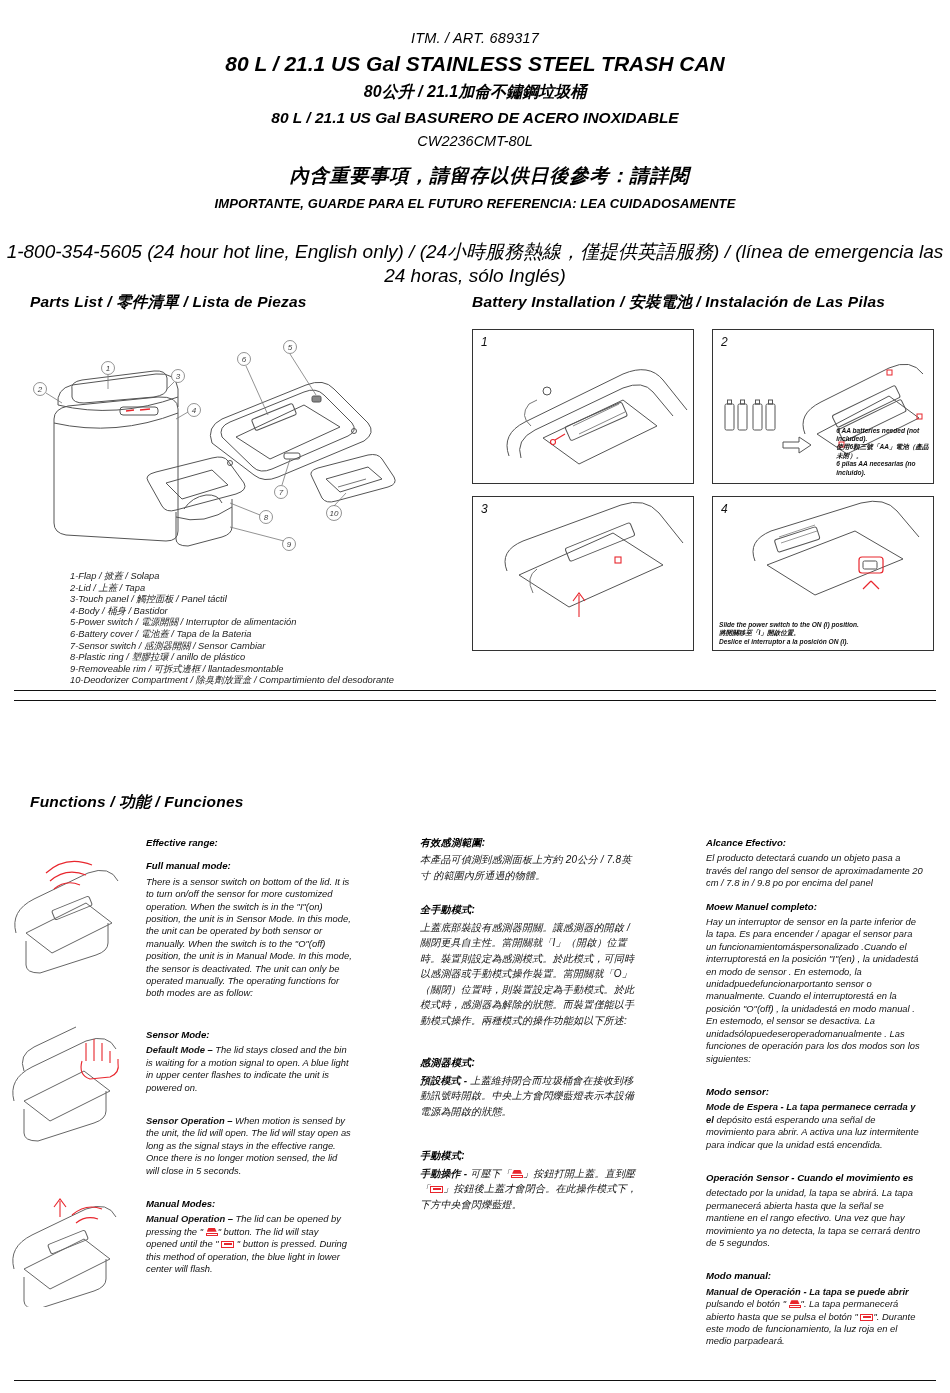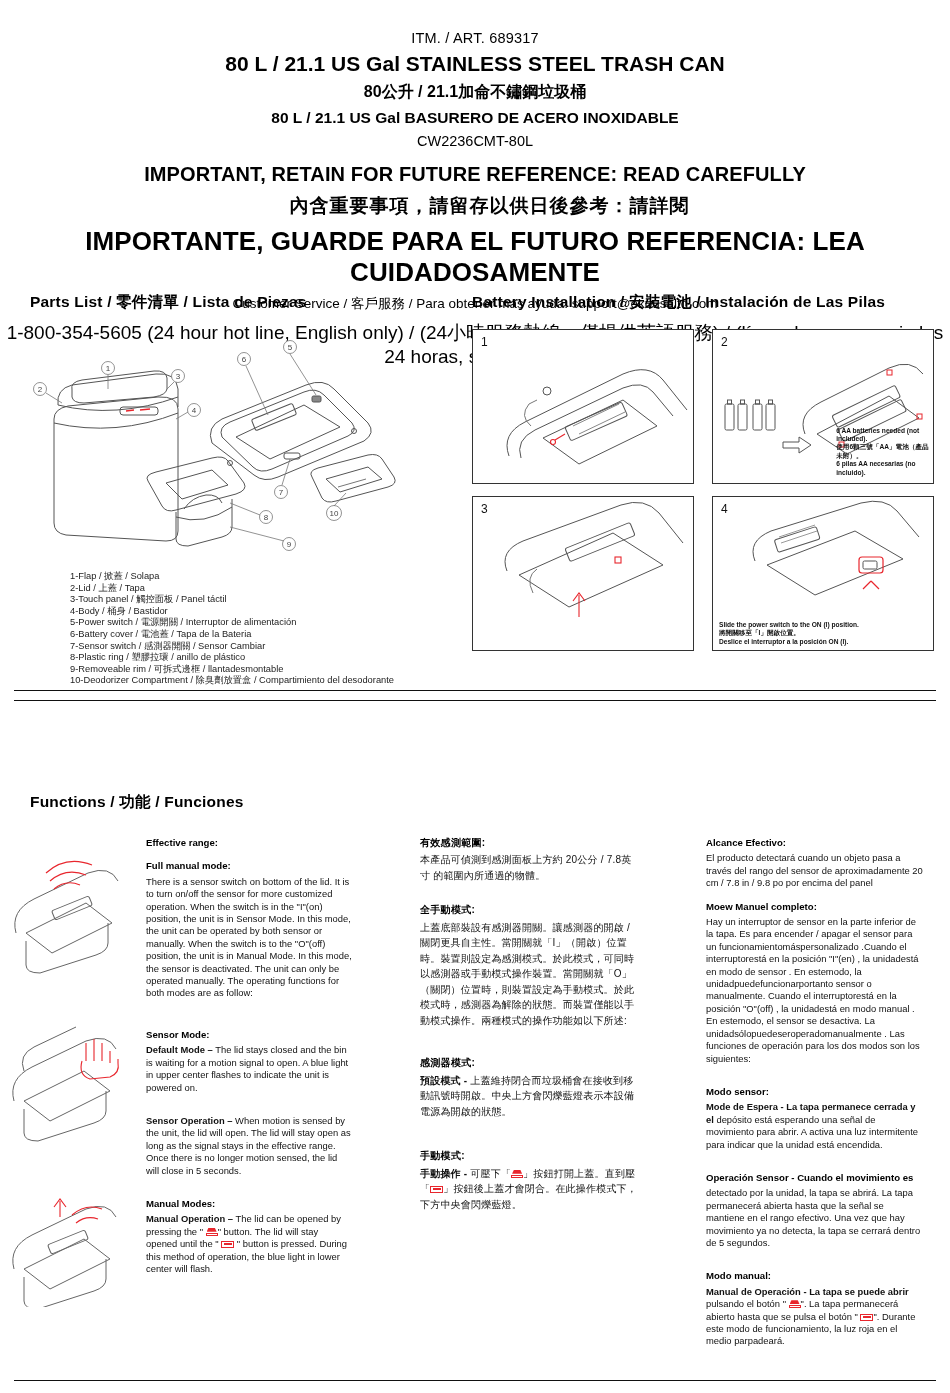--- a/index.html
+++ b/index.html
@@ -8,32 +8,32 @@
     background: #ffffff;
   }
   body {
     width: 950px;
     height: 1393px;
     font-family: "Liberation Sans", sans-serif;
     color: #000;
     position: relative;
     overflow: hidden;
   }
-  .page { position: relative; width: 950px; height: 1393px; }
+  .page { position: relative; width: 950px; height: 1393px; font-style: italic; }
 
   
   .header { text-align: center; padding-top: 30px; }
   .hdr-itm { font-size: 14.5px; letter-spacing: .2px; margin-bottom: 6px; }
   .hdr-title-en { font-size: 21px; font-weight: bold; margin-bottom: 6px; }
   .hdr-title-zh { font-size: 16px; font-weight: bold; margin-bottom: 6px; }
   .hdr-title-es { font-size: 15.5px; font-weight: bold; margin-bottom: 6px; }
   .hdr-model { font-size: 14.5px; margin-bottom: 14px; }
   .notice-en { font-size: 20px; font-weight: bold; margin-bottom: 7px; letter-spacing: .1px; }
   .notice-zh { font-size: 19px; font-weight: bold; margin-bottom: 7px; letter-spacing: 1px; padding-left: 29px; }
-  .notice-es { font-size: 26px; font-weight: bold; margin-bottom: 7px; letter-spacing: .1px; }
+  .notice-es { font-size: 13px; font-weight: bold; margin-bottom: 28px; letter-spacing: .1px; }
   .svc-line { font-size: 13.5px; margin-bottom: 7px; }
   .tel-line { font-size: 19px; }
 
   
   .rule { position: absolute; left: 14px; right: 14px; border-top: 1.5px solid #111; }
 
   
   .sec-head {
     font-size: 15.5px;
     font-weight: bold;
@@ -118,24 +118,22 @@
 <body>
 
 <div class="page">
 
   <div class="header">
     <div class="hdr-itm">ITM. / ART. 689317</div>
     <div class="hdr-title-en">80 L / 21.1 US Gal STAINLESS STEEL TRASH CAN</div>
     <div class="hdr-title-zh">80公升 / 21.1加侖不鏽鋼垃圾桶</div>
     <div class="hdr-title-es">80 L / 21.1 US Gal BASURERO DE ACERO INOXIDABLE</div>
     <div class="hdr-model">CW2236CMT-80L</div>
-    <div class="notice-en">IMPORTANT, RETAIN FOR FUTURE REFERENCE: READ CAREFULLY</div>
     <div class="notice-zh">內含重要事項，請留存以供日後參考：請詳閱</div>
     <div class="notice-es">IMPORTANTE, GUARDE PARA EL FUTURO REFERENCIA: LEA CUIDADOSAMENTE</div>
-    <div class="svc-line">Customer Service / 客戶服務 / Para obtener más ayuda: support@ekousaltd.com</div>
     <div class="tel-line">1-800-354-5605 (24 hour hot line, English only) / (24小時服務熱線，僅提供英語服務) / (línea de emergencia las 24 horas, sólo Inglés)</div>
   </div>
 
   <div id="parts-section">
     <div id="parts-head" class="sec-head">Parts List / 零件清單 / Lista de Piezas</div>
 
     <div id="parts-figure">
       <svg width="420" height="240" viewBox="0 0 420 240">
         <g fill="none" stroke="#555" stroke-width="1">
 

